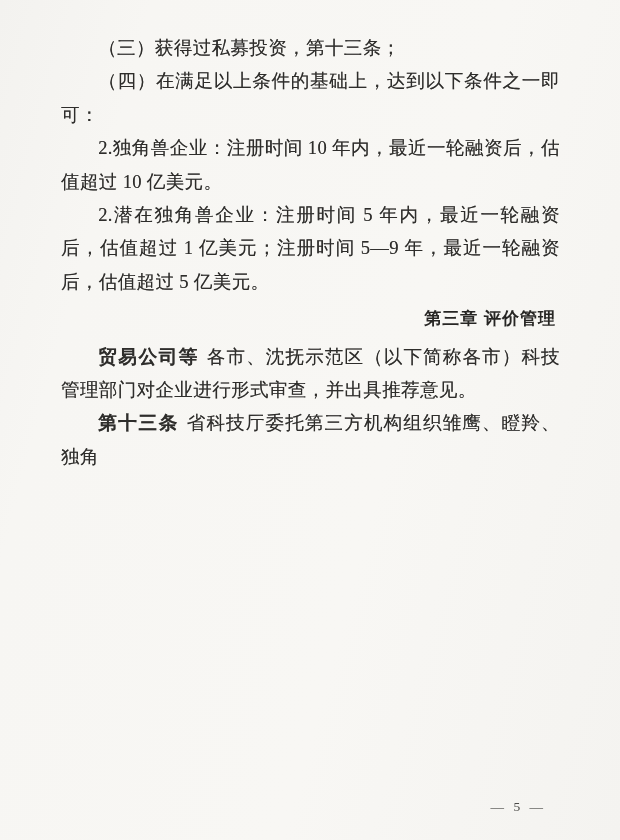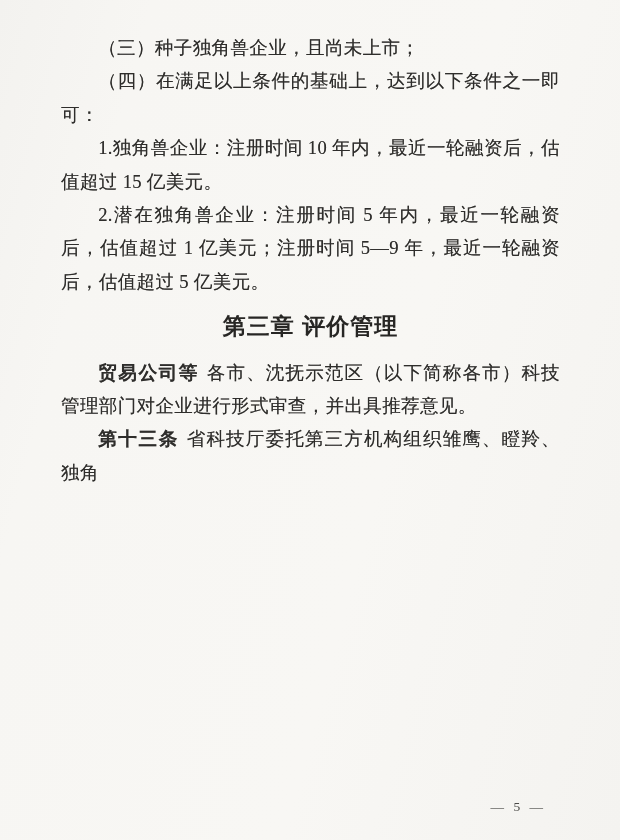--- a/index.html
+++ b/index.html
@@ -33,24 +33,24 @@
   }
   .term {
     font-weight: 700;
     font-family: "Liberation Sans", "DejaVu Sans", sans-serif;
     letter-spacing: 0.8px;
   }
   .term + .para-text {
     margin-left: 0.42em;
   }
   .chapter-heading {
-    margin: 12px;
-    font-size: 23px;
+    margin: 4px;
+    font-size: 17px;
     line-height: 33.4px;
-    text-align: center;
+    text-align: right;
     text-indent: 0;
     font-weight: 700;
     font-family: "Liberation Sans", "DejaVu Sans", sans-serif;
     color: #272624;
     letter-spacing: 1px;
   }
   .page-footer {
     position: absolute;
     right: 74px;
     bottom: 25px;
@@ -58,22 +58,22 @@
     letter-spacing: 3px;
     color: #4b4a47;
     font-family: "Liberation Serif", "DejaVu Serif", serif;
   }
 </style>
 </head>
 <body>
 
 <div class="page">
   <div class="doc-body" id="doc-body">
-      <p class="para"><span class="para-text">（三）种子独角兽企业，且尚未上市；</span></p>
+      <p class="para"><span class="para-text">（三）获得过私募投资，第十三条；</span></p>
       <p class="para"><span class="para-text">（四）在满足以上条件的基础上，达到以下条件之一即可：</span></p>
-      <p class="para"><span class="para-text">1.独角兽企业：注册时间 10 年内，最近一轮融资后，估值超过 15 亿美元。</span></p>
+      <p class="para"><span class="para-text">2.独角兽企业：注册时间 10 年内，最近一轮融资后，估值超过 10 亿美元。</span></p>
       <p class="para"><span class="para-text">2.潜在独角兽企业：注册时间 5 年内，最近一轮融资后，估值超过 1 亿美元；注册时间 5—9 年，最近一轮融资后，估值超过 5 亿美元。</span></p>
       <div class="chapter-heading">第三章  评价管理</div>
       <p class="para"><span class="term">贸易公司等</span><span class="para-text">各市、沈抚示范区（以下简称各市）科技管理部门对企业进行形式审查，并出具推荐意见。</span></p>
       <p class="para"><span class="term">第十三条</span><span class="para-text">省科技厅委托第三方机构组织雏鹰、瞪羚、独角</span></p>
     </div>
   <div class="page-footer">— 5 —</div>
 </div>
 
 </body></html>

